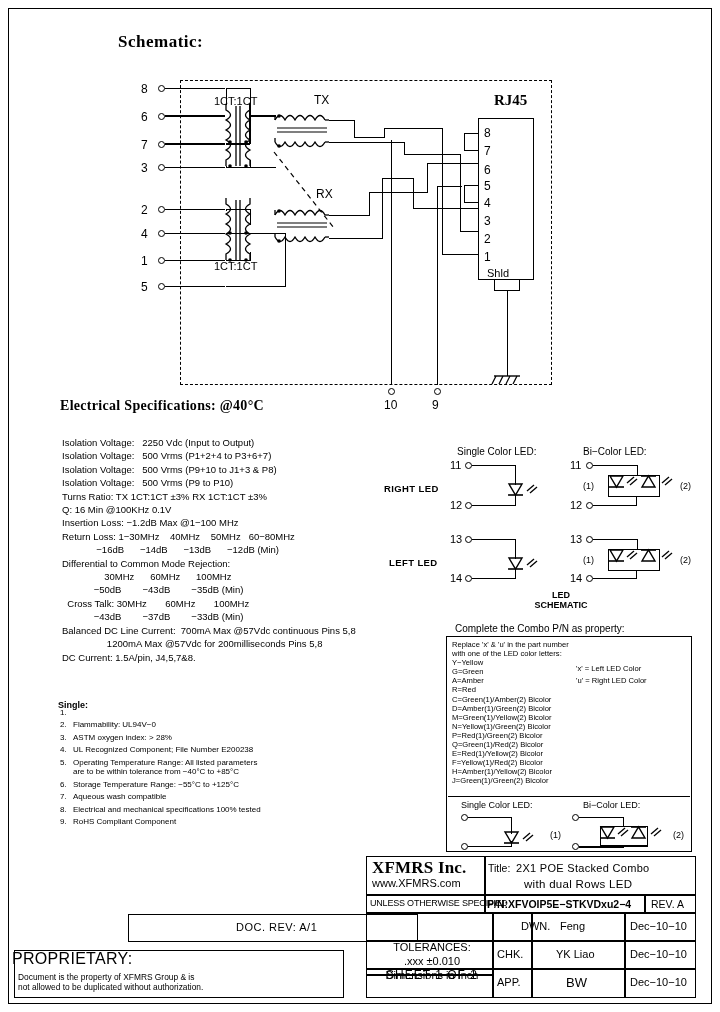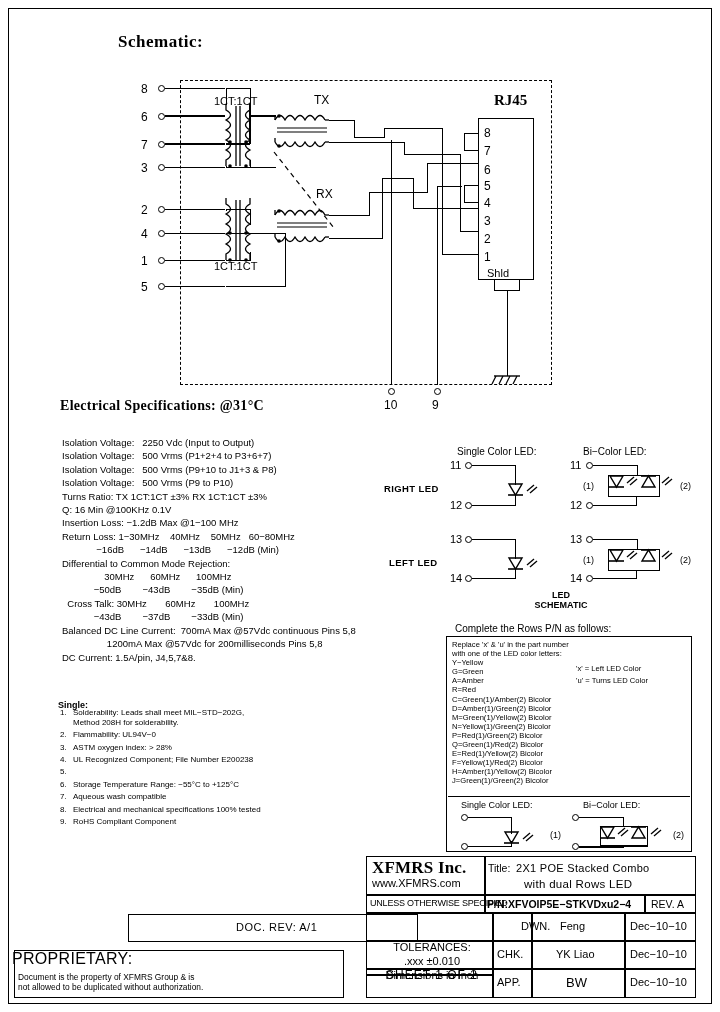--- a/index.html
+++ b/index.html
@@ -286,45 +286,45 @@
   <line x1="11" y1="1" x2="7" y2="9" stroke="#000" stroke-width="1.2"></line>
   <line x1="18" y1="1" x2="14" y2="9" stroke="#000" stroke-width="1.2"></line>
   <line x1="25" y1="1" x2="21" y2="9" stroke="#000" stroke-width="1.2"></line>
 </svg>
 
 <div class="pincirc" style="left:388px;top:388px"></div>
 <div class="pinlbl" style="left:384px;top:398px">10</div>
 <div class="pincirc" style="left:434px;top:388px"></div>
 <div class="pinlbl" style="left:432px;top:398px">9</div>
 
-<div class="abs" id="espec-title">Electrical Specifications: @31°C</div>
+<div class="abs" id="espec-title">Electrical Specifications: @40°C</div>
 
 <div id="spec-block"><div>Isolation Voltage:   2250 Vdc (Input to Output)</div><div>Isolation Voltage:   500 Vrms (P1+2+4 to P3+6+7)</div><div>Isolation Voltage:   500 Vrms (P9+10 to J1+3 &amp; P8)</div><div>Isolation Voltage:   500 Vrms (P9 to P10)</div><div>Turns Ratio: TX 1CT:1CT ±3% RX 1CT:1CT ±3%</div><div>Q: 16 Min @100KHz 0.1V</div><div>Insertion Loss: −1.2dB Max @1−100 MHz</div><div>Return Loss: 1−30MHz    40MHz    50MHz   60−80MHz</div><div>             −16dB      −14dB      −13dB      −12dB (Min)</div><div>Differential to Common Mode Rejection:</div><div>                30MHz      60MHz      100MHz</div><div>            −50dB        −43dB        −35dB (Min)</div><div>  Cross Talk: 30MHz       60MHz       100MHz</div><div>            −43dB        −37dB        −33dB (Min)</div><div>Balanced DC Line Current:  700mA Max @57Vdc continuous Pins 5,8</div><div>                 1200mA Max @57Vdc for 200milliseconds Pins 5,8</div><div>DC Current: 1.5A/pin, J4,5,7&amp;8.</div></div>
 
 <div class="tt t9 bold" style="left:58px;top:700px">Single:</div>
 <div id="notes-block">
     <div class="nrow">
       <div class="nnum">1.</div>
-      <div class="ntxt">Solderability: Leads shall meet MIL−STD−202G,
-Method 208H for solderability.</div>
     </div>
     <div class="nrow">
       <div class="nnum">2.</div>
       <div class="ntxt">Flammability: UL94V−0</div>
     </div>
     <div class="nrow">
       <div class="nnum">3.</div>
       <div class="ntxt">ASTM oxygen index: &gt; 28%</div>
     </div>
     <div class="nrow">
       <div class="nnum">4.</div>
       <div class="ntxt">UL Recognized Component; File Number E200238</div>
     </div>
     <div class="nrow">
       <div class="nnum">5.</div>
+      <div class="ntxt">Operating Temperature Range: All listed parameters
+are to be within tolerance from −40°C to +85°C</div>
     </div>
     <div class="nrow">
       <div class="nnum">6.</div>
       <div class="ntxt">Storage Temperature Range: −55°C to +125°C</div>
     </div>
     <div class="nrow">
       <div class="nnum">7.</div>
       <div class="ntxt">Aqueous wash compatible</div>
     </div>
     <div class="nrow">
@@ -421,25 +421,25 @@
   <line x1="24" y1="11" x2="31" y2="5" stroke="#000" stroke-width="1.3"></line>
   <line x1="56" y1="9" x2="63" y2="3" stroke="#000" stroke-width="1.3"></line>
   <line x1="59" y1="11" x2="66" y2="5" stroke="#000" stroke-width="1.3"></line>
 </svg>
 
 <div id="led-sch-cap" style="left:521px;top:590px;width:80px;">
     <div>LED</div>
     <div>SCHEMATIC</div>
   </div>
 
-<div id="combo-hdr">Complete the Rows P/N as follows:</div>
+<div id="combo-hdr">Complete the Combo P/N as property:</div>
 <div id="combo-box"></div>
 <div id="combo-text"><div>Replace 'x' &amp; 'u' in the part number
 with one of the LED color letters:</div><div>Y−Yellow</div><div>G=Green</div><div>A=Amber</div><div>R=Red</div><div>C=Green(1)/Amber(2) Bicolor</div><div>D=Amber(1)/Green(2) Bicolor</div><div>M=Green(1)/Yellow(2) Bicolor</div><div>N=Yellow(1)/Green(2) Bicolor</div><div>P=Red(1)/Green(2) Bicolor</div><div>Q=Green(1)/Red(2) Bicolor</div><div>E=Red(1)/Yellow(2) Bicolor</div><div>F=Yellow(1)/Red(2) Bicolor</div><div>H=Amber(1)/Yellow(2) Bicolor</div><div>J=Green(1)/Green(2) Bicolor</div></div>
-<div id="combo-xu"><div>'x' = Left LED Color</div><div>'u' = Turns LED Color</div></div>
+<div id="combo-xu"><div>'x' = Left LED Color</div><div>'u' = Right LED Color</div></div>
 
 <div class="combo-div" style="left:448px;top:796px;width:242px;"></div>
 
 <div class="tt t9" style="left:461px;top:800px">Single Color LED:</div>
 <div class="lcirc" style="left:461px;top:814px"></div>
 <div class="ln h" style="left:468px;top:817px;width:44px;"></div>
 <div class="ln v" style="left:511px;top:817px;height:17px;"></div>
 <div class="lcirc" style="left:461px;top:843px"></div>
 <div class="ln h" style="left:468px;top:846px;width:44px;"></div>
 <div class="ln v" style="left:511px;top:841px;height:6px;"></div>

